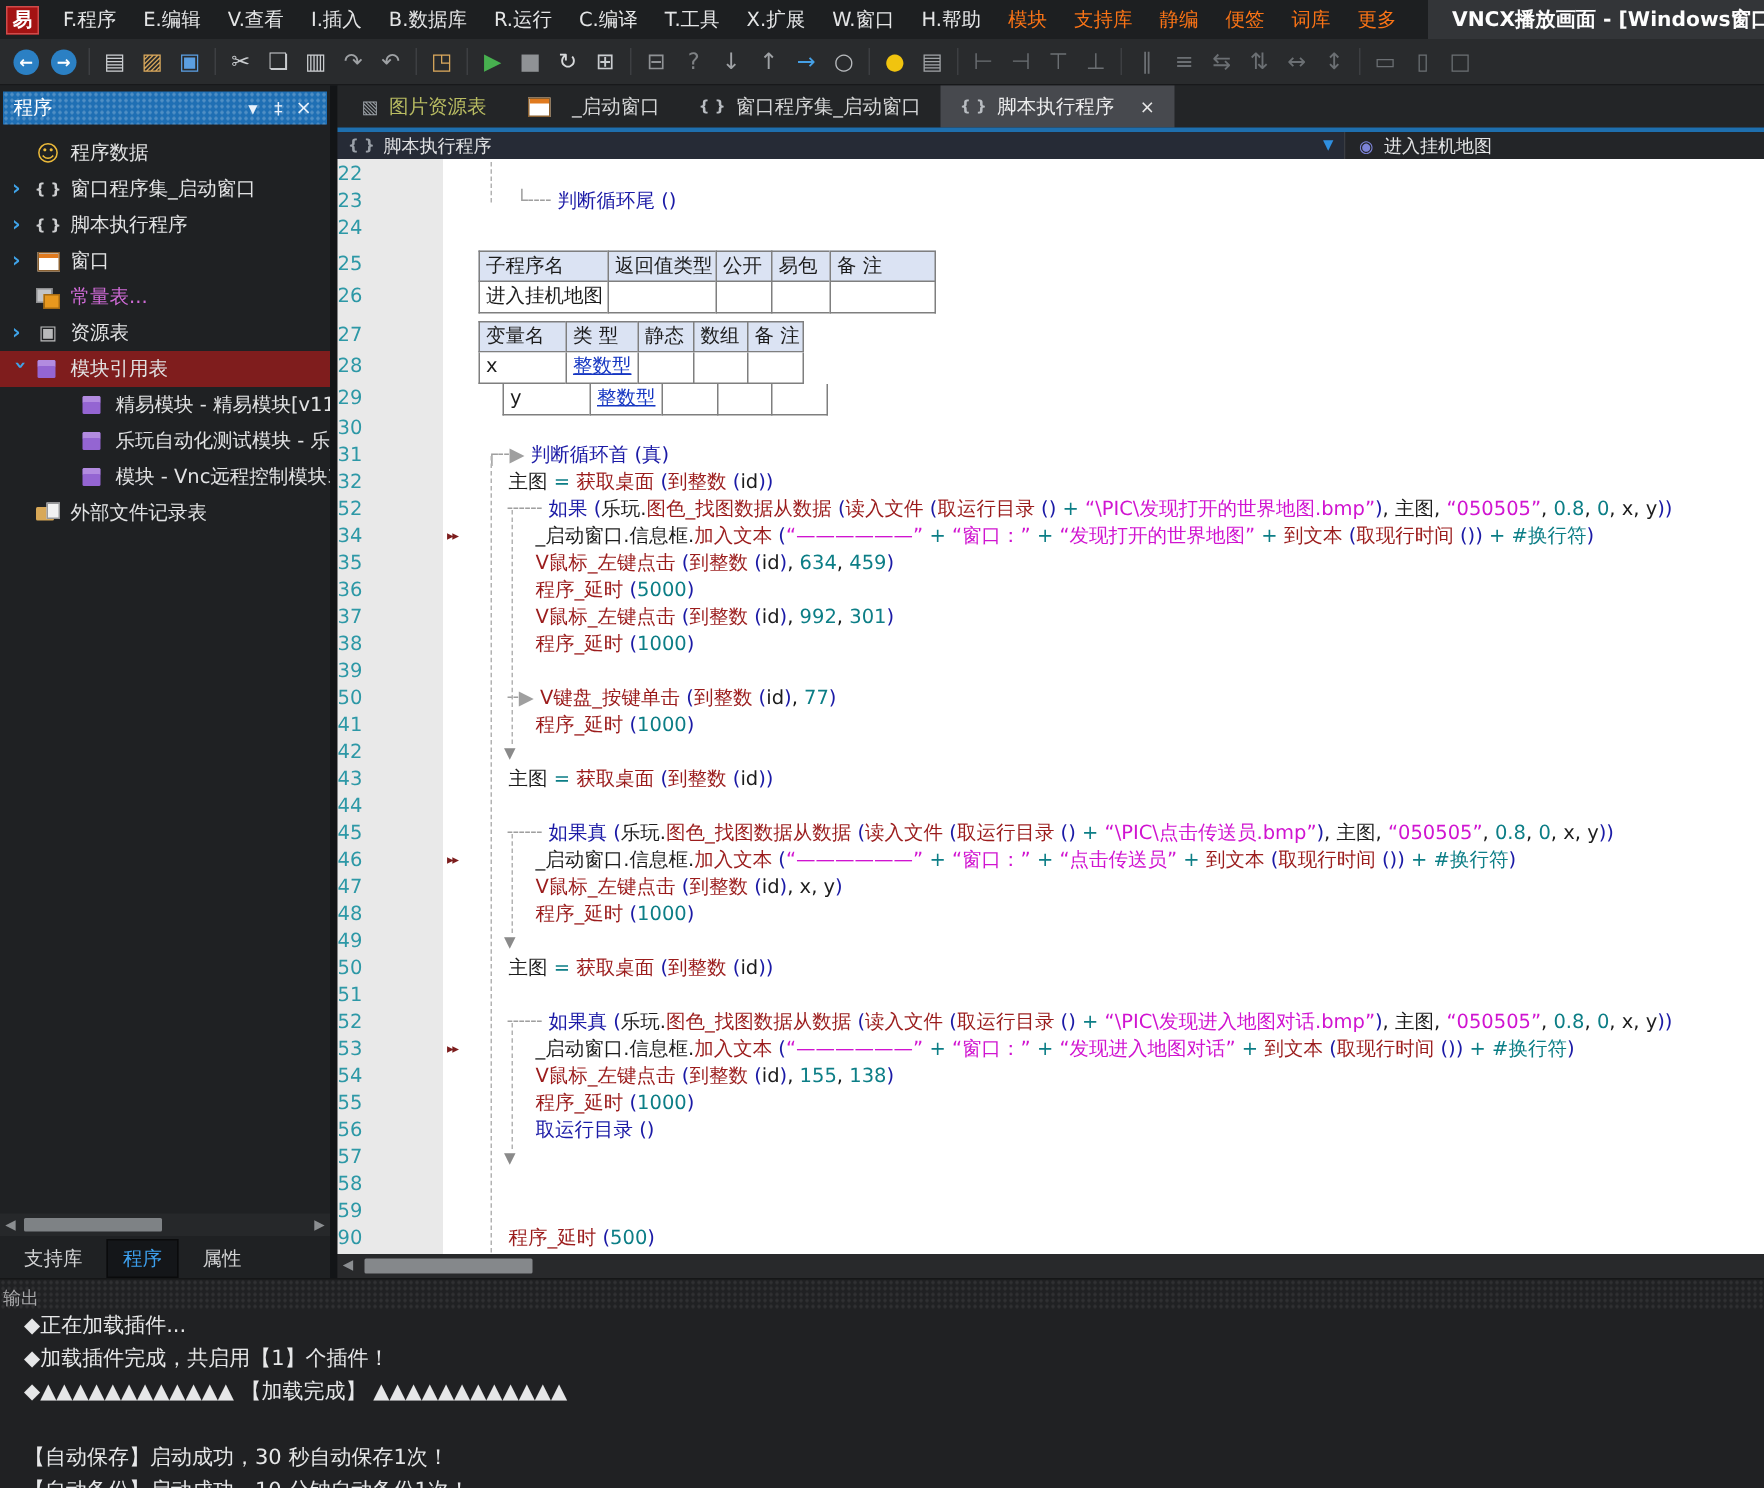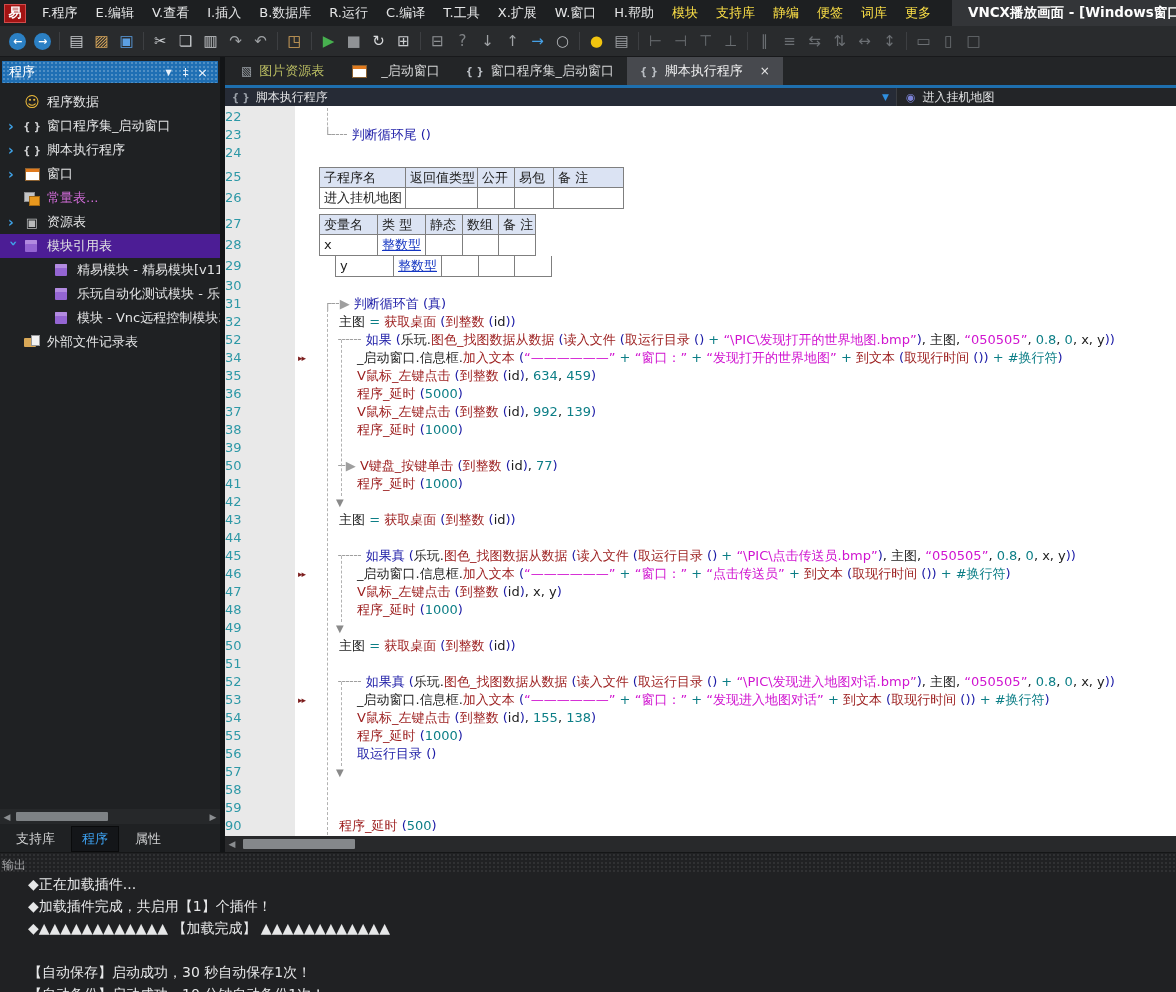--- a/index.html
+++ b/index.html
@@ -4,42 +4,42 @@
 <style>
   *{box-sizing:border-box;margin:0;padding:0}
   body{margin:0;background:#101112;font-family:"DejaVu Sans","Liberation Sans",sans-serif}
   #app{position:relative;width:1176px;height:992px;background:#1f2123;overflow:hidden;color:#d8d9da}
 
   
   #menubar{height:26px;display:flex;align-items:center;background:#1d1f21;font-size:13px;white-space:nowrap}
   #logo{width:22px;height:19px;margin:0 7px 0 4px;background:#a31313;color:#fff;font-weight:bold;
         display:flex;align-items:center;justify-content:center;font-size:13px;border:1px solid #cf4b4b;flex:none}
   .menu-item{padding:0 9px;color:#e4e5e6}
-  .menu-item.blue{color:#fde047}
+  .menu-item.blue{color:#f97316}
   #win-title{margin-left:12px;background:#333538;height:26px;display:flex;align-items:center;
              padding:0 16px;color:#fdfdfd;font-weight:bold;font-size:13.5px}
 
   
   #toolbar{height:31px;background:#292b2d;display:flex;align-items:center;padding-left:5px;border-bottom:1px solid #18191b}
   .tb{width:25px;height:25px;display:flex;align-items:center;justify-content:center;font-size:15px;flex:none}
   .tb.circ{width:25px}
   .tb.circ i{font-style:normal;background:#2b80c4;border-radius:50%;width:17px;height:17px;display:flex;
              align-items:center;justify-content:center;color:#fff;font-size:11px;font-weight:bold}
   .tsep{width:1px;height:18px;background:#3d3f42;margin:0 4px;flex:none}
 
   
   #workspace{display:flex;height:795px}
   #sidebar{width:220px;display:flex;flex-direction:column;background:#1f2123;flex:none}
   #sidebar-header{margin:4px 2px 0 2px;height:22px;display:flex;align-items:center;padding:0 7px;color:#fff;font-size:13px;
       background-color:#1f6fb4;background-image:radial-gradient(rgba(255,255,255,.22) 1px,transparent 1.2px);background-size:4px 4px}
   .hdr-sp{flex:1}
   .hdr-ic{width:17px;text-align:center;color:#eaf2fb;font-size:11px}
   #tree{flex:1;padding-top:7px;overflow:hidden;font-size:13px}
   .trow{height:24px;display:flex;align-items:center;color:#e2e3e4;padding-left:8px;white-space:nowrap}
-  .trow.sel{background:#4c1d95}
+  .trow.sel{background:#7f1d1d}
   .chev{width:15px;color:#3fa3e8;font-weight:bold;font-size:14px;flex:none}
   .chev.exp{transform:translate(-2px,2px) rotate(90deg)}
   .ic{width:18px;height:15px;margin-right:6px;position:relative;flex:none;display:flex;align-items:center;justify-content:center;font-style:normal}
   .ic-smiley{color:#ecba3a;font-size:15px}
   .ic-braces{color:#cdced0;font-size:10px;font-weight:bold;letter-spacing:0}
   .ic-window::before{content:"";position:absolute;left:2px;top:1px;width:13px;height:11px;background:#fff;
       border:1px solid #8a6030;box-shadow:inset 0 3px 0 #e07a1e}
   .ic-const::before{content:"";position:absolute;left:1px;top:1px;width:9px;height:8px;background:#c3c4c6;border:1px solid #8d8e90}
   .ic-const::after{content:"";position:absolute;left:6px;top:5px;width:9px;height:8px;background:#e8981e;border:1px solid #a56a12}
   .ic-resource{color:#b8b9ba;font-size:13px}
@@ -88,21 +88,21 @@
   .tc.hc{background:#dbe3f3;border-top:1px solid #7f7f7f}
   .tc.last{border-right:1px solid #7f7f7f}
   .tc.link{color:#1536c2;text-decoration:underline}
   #editor-hscroll{height:16px;background:#28292b;display:flex;align-items:center}
   .eh-thumb{height:10px;background:#85888b;width:112px;margin-left:4px;border-radius:1px}
 
   
   #output{height:140px;background:#202123;border-top:1px solid #151617;font-size:14px;color:#e6e7e8;overflow:hidden}
   #output-header{height:20px;font-size:12px;color:#a6a7a9;padding:4px 0 0 2px;
       background-image:radial-gradient(rgba(255,255,255,.07) 1px,transparent 1.2px);background-size:4px 4px}
-  .oline{height:22px;line-height:22px;padding-left:28px;white-space:nowrap}
+  .oline{height:22px;line-height:22px;padding-left:16px;white-space:nowrap}
 </style>
 </head>
 <body>
 
 <div id="app">
 
   <div id="menubar">
     <div id="logo">易</div>
     <div id="menu-items" style="display:flex">
         <div class="menu-item">F.程序</div>
@@ -294,21 +294,21 @@
       </div>
       <div id="code-area">
           <div class="crow">
             <div class="gnum">22</div>
             <div class="gmark"></div>
             <div class="ccontent" style="padding-left: 0px;"></div>
           </div>
           <div class="crow">
             <div class="gnum">23</div>
             <div class="gmark"></div>
-            <div class="ccontent" style="padding-left: 5px;"><span class="cn">└╌╌ </span><span class="kw">判断循环尾 ()</span></div>
+            <div class="ccontent" style="padding-left: 5px; margin-left: 20px;"><span class="cn">└╌╌ </span><span class="kw">判断循环尾 ()</span></div>
           </div>
           <div class="crow">
             <div class="gnum">24</div>
             <div class="gmark"></div>
             <div class="ccontent" style="padding-left: 0px;"></div>
           </div>
           <div class="crow tbl gap">
             <div class="gnum">25</div>
             <div class="gmark"></div>
             <div class="ccontent" style="padding-left: 0px;"><span class="tc hc" style="width: 86px;">子程序名</span><span class="tc hc" style="width: 72px;">返回值类型</span><span class="tc hc" style="width: 37px;">公开</span><span class="tc hc" style="width: 39px;">易包</span><span class="tc hc last" style="width: 71px;">备 注</span></div>
@@ -364,21 +364,21 @@
             <div class="ccontent" style="padding-left: 38px;"><span class="fn">V鼠标_左键点击</span><span class="kw"> (</span><span class="fn">到整数</span><span class="kw"> (</span><span class="pl">id</span><span class="kw">)</span><span class="pl">, </span><span class="num">634</span><span class="pl">, </span><span class="num">459</span><span class="kw">)</span></div>
           </div>
           <div class="crow">
             <div class="gnum">36</div>
             <div class="gmark"></div>
             <div class="ccontent" style="padding-left: 38px;"><span class="fn">程序_延时</span><span class="kw"> (</span><span class="num">5000</span><span class="kw">)</span></div>
           </div>
           <div class="crow">
             <div class="gnum">37</div>
             <div class="gmark"></div>
-            <div class="ccontent" style="padding-left: 38px;"><span class="fn">V鼠标_左键点击</span><span class="kw"> (</span><span class="fn">到整数</span><span class="kw"> (</span><span class="pl">id</span><span class="kw">)</span><span class="pl">, </span><span class="num">992</span><span class="pl">, </span><span class="num">139</span><span class="kw">)</span></div>
+            <div class="ccontent" style="padding-left: 38px;"><span class="fn">V鼠标_左键点击</span><span class="kw"> (</span><span class="fn">到整数</span><span class="kw"> (</span><span class="pl">id</span><span class="kw">)</span><span class="pl">, </span><span class="num">992</span><span class="pl">, </span><span class="num">301</span><span class="kw">)</span></div>
           </div>
           <div class="crow">
             <div class="gnum">38</div>
             <div class="gmark"></div>
             <div class="ccontent" style="padding-left: 38px;"><span class="fn">程序_延时</span><span class="kw"> (</span><span class="num">1000</span><span class="kw">)</span></div>
           </div>
           <div class="crow">
             <div class="gnum">39</div>
             <div class="gmark"></div>
             <div class="ccontent" style="padding-left: 0px;"></div>

